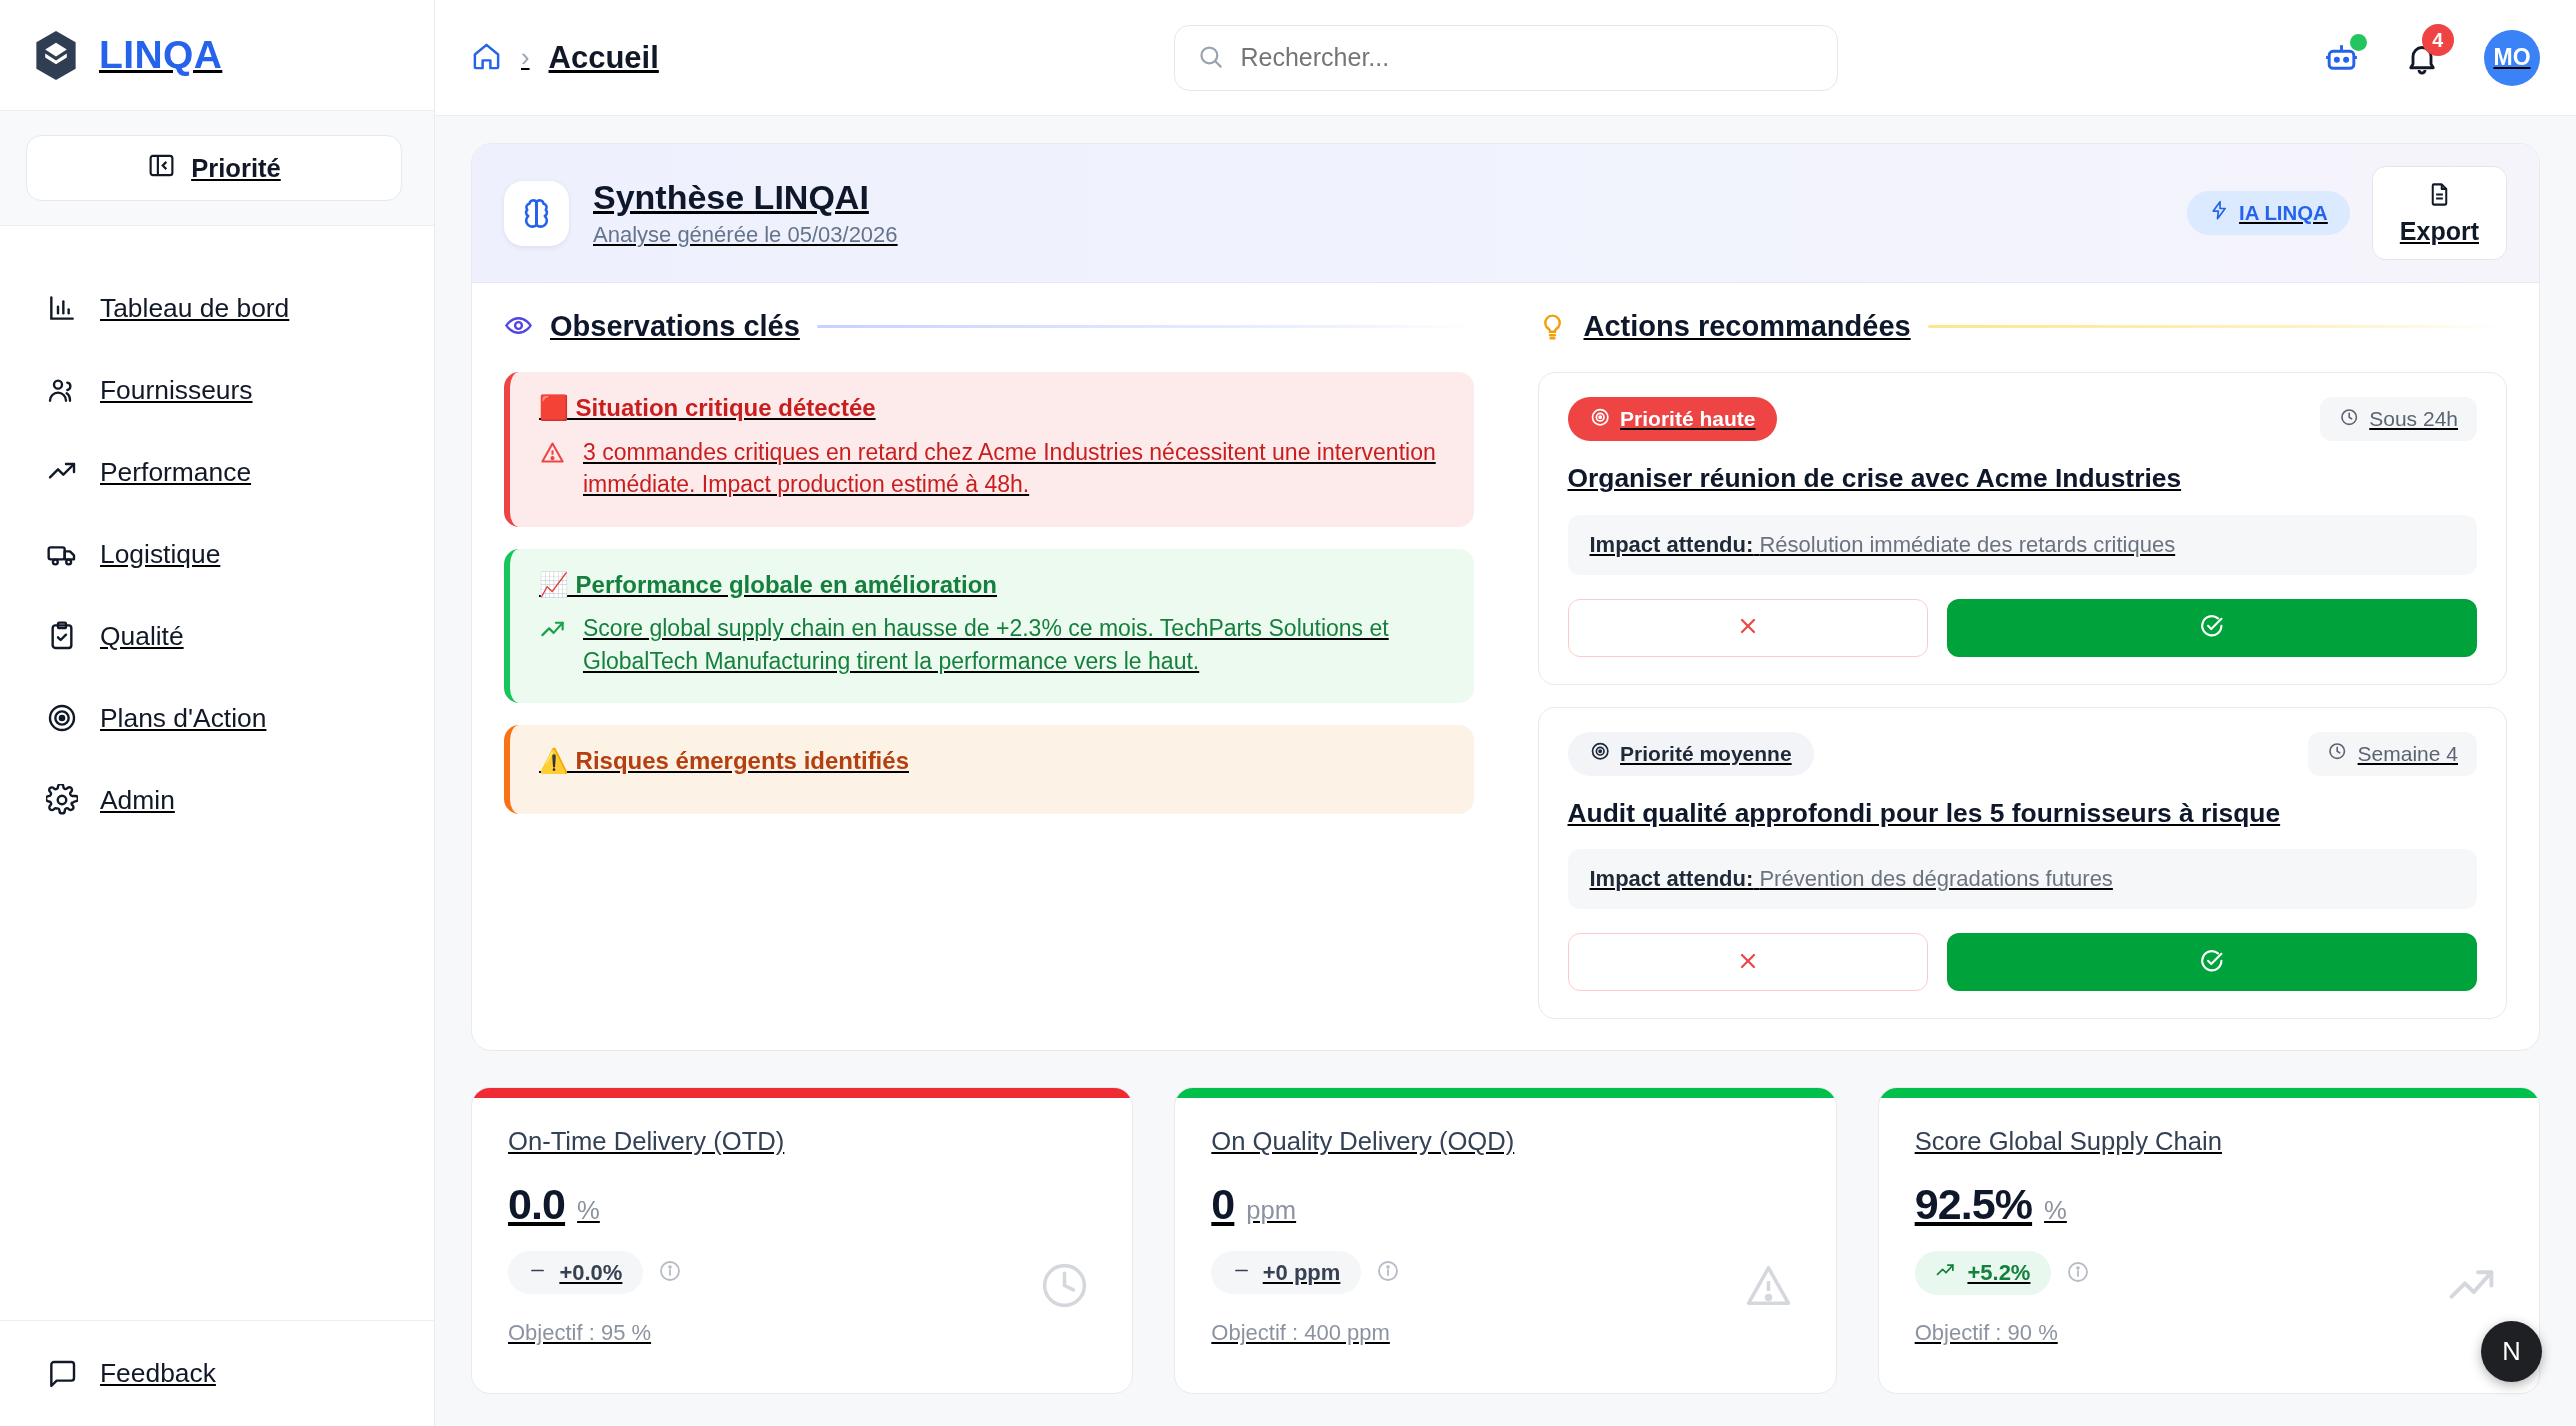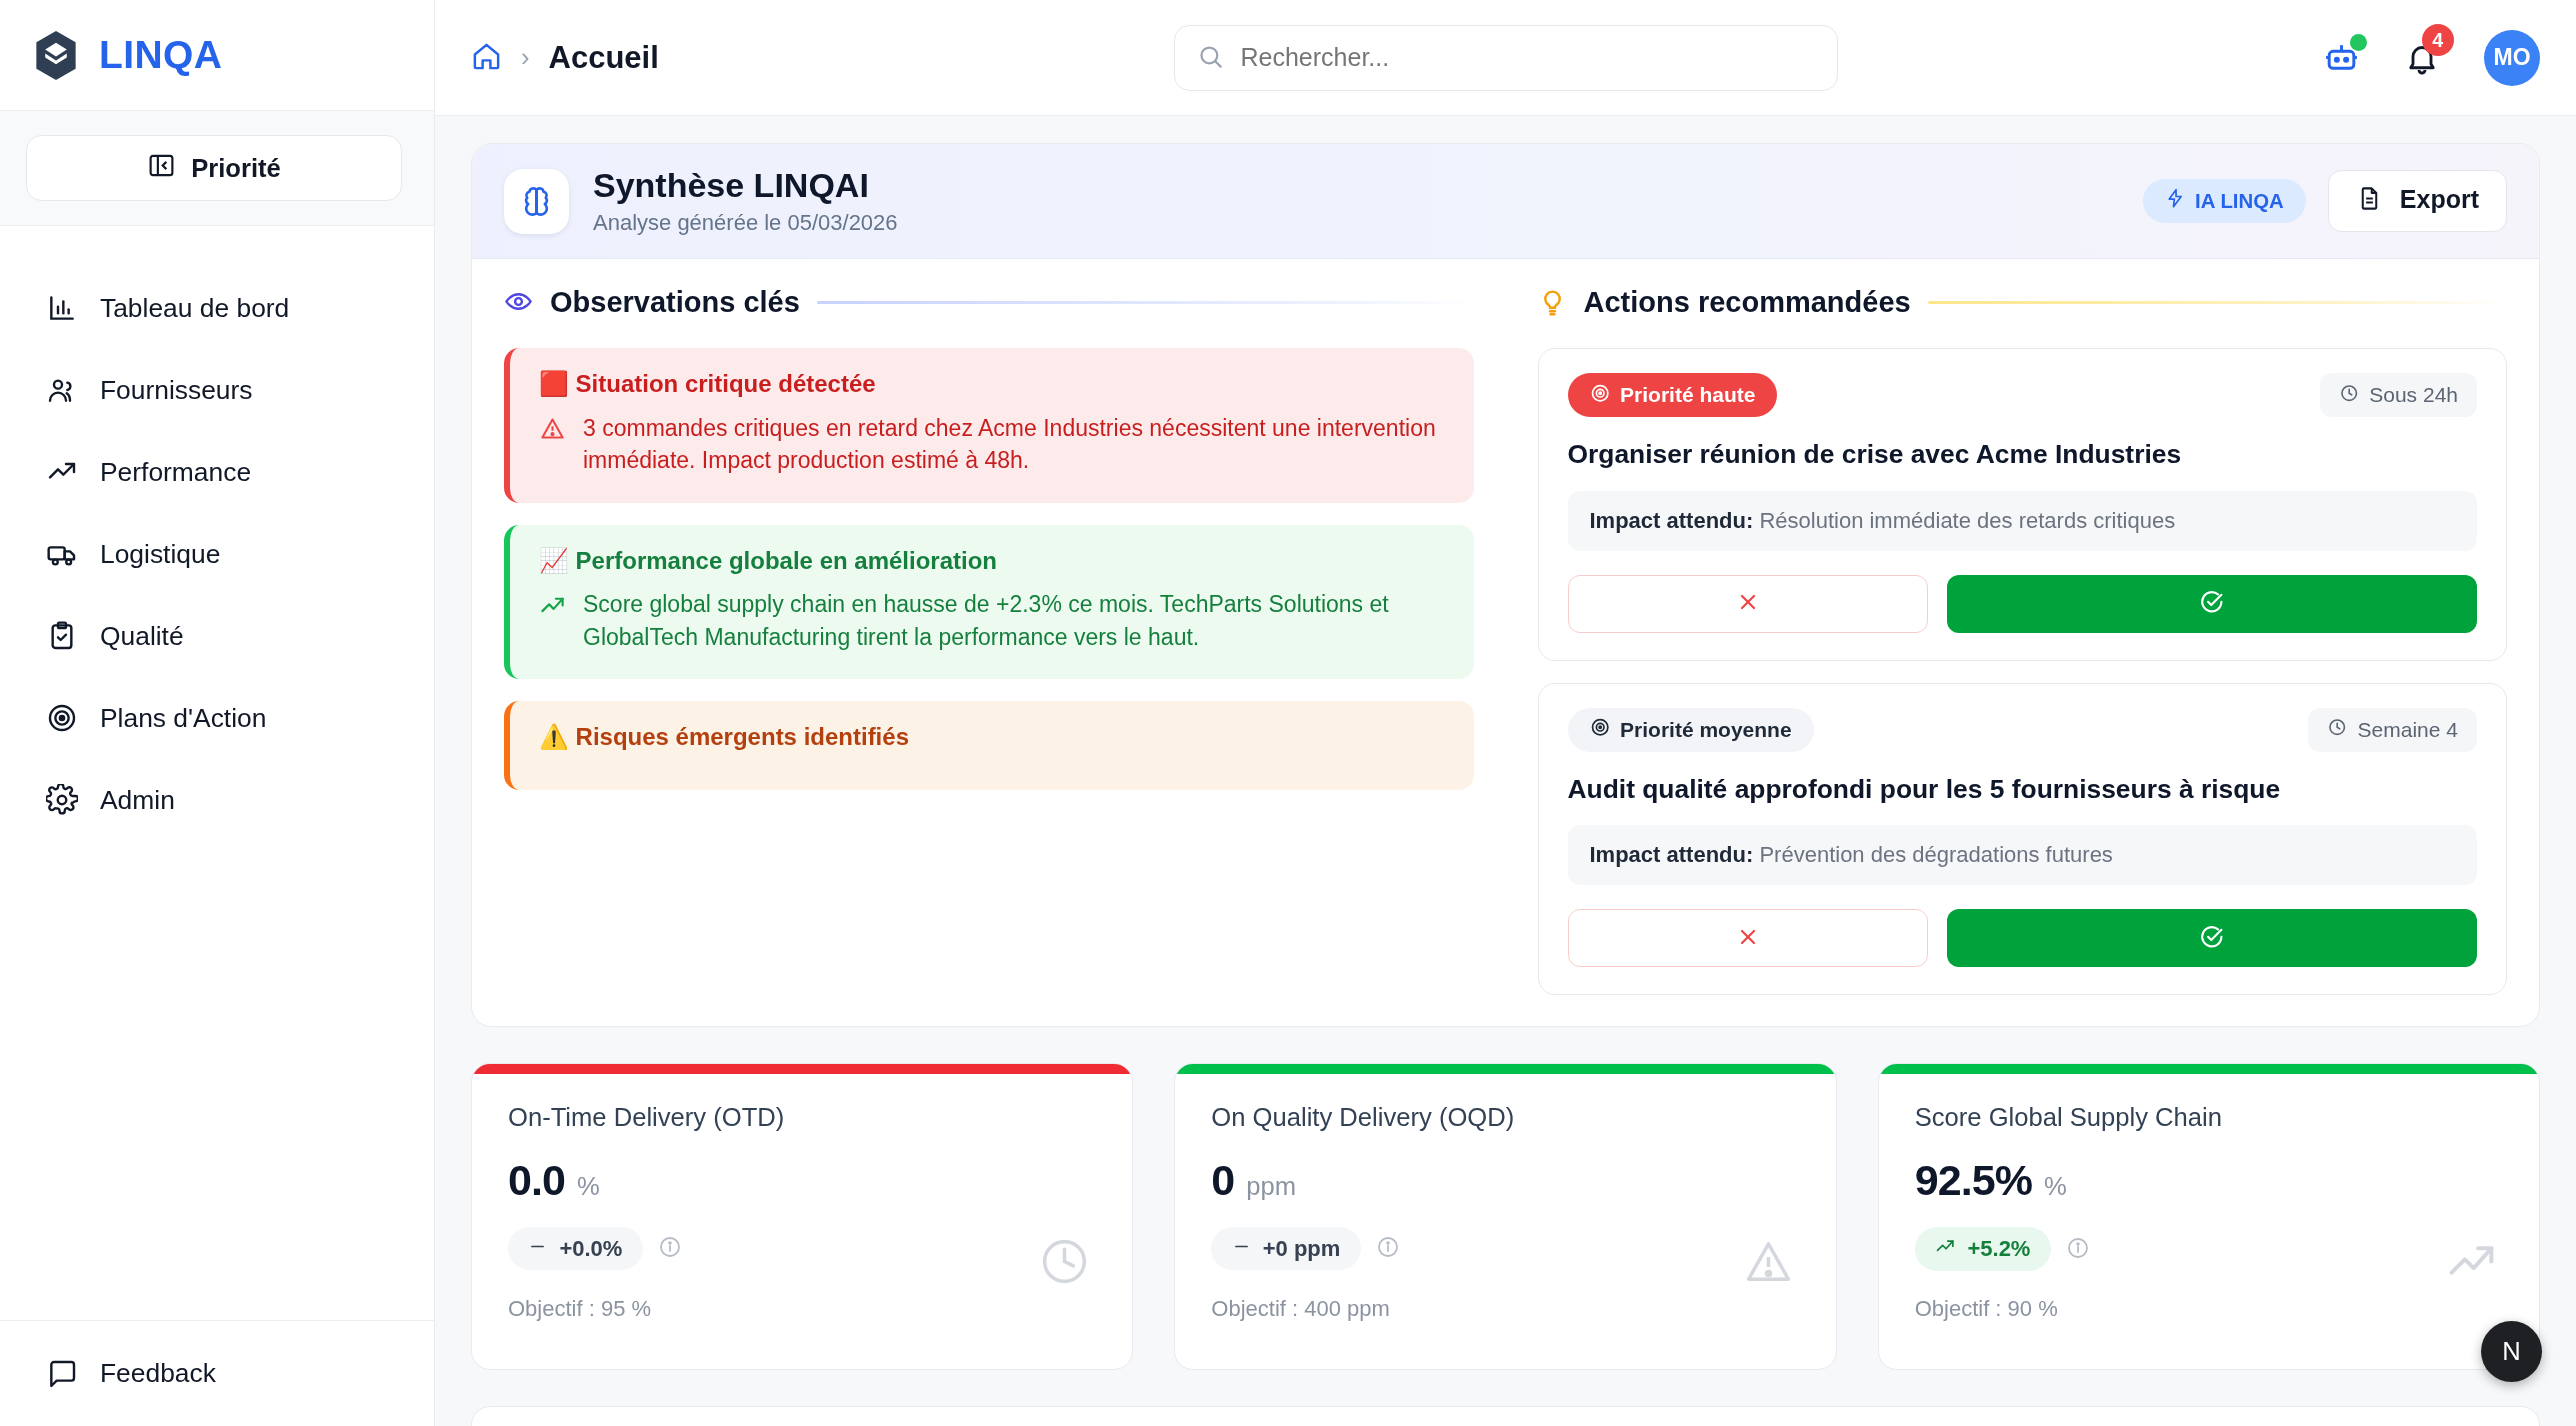--- a/index.html
+++ b/index.html
@@ -2,21 +2,21 @@
 <html style="font-size:13.6px"><head>
 <meta charset="utf-8">
 <style>
   * { box-sizing: border-box; margin: 0; padding: 0; }
   html, body {
     width: 2576px; height: 1426px;
     font-family: "Liberation Sans", sans-serif;
     background: #f7f8fa;
     overflow: hidden;
   }
-  .app { display: flex; width: 2576px; height: 1124px; }
+  .app { display: flex; width: 2576px; height: 1124px; text-decoration: underline; }
 
   
   .sidebar {
     width: 435px; height: 1426px;
     background: #ffffff;
     border-right: 1.7px solid #e9ebef;
     display: flex; flex-direction: column;
     position: relative;
   }
   .brand {
@@ -125,21 +125,21 @@
   .panel-sub { font-size: 22px; color: #64748b; margin-top: 5.1px; }
   .head-right { margin-left: auto; display: flex; align-items: center; gap: 22px; }
   .ai-pill {
     background: #dbeafe; color: #2563eb; border-radius: 851px;
     padding: 9.4px 22px; font-size: 20.4px; font-weight: 600;
     display: flex; align-items: center; gap: 10.2px; cursor: pointer;
   }
   .export-btn {
     background: #fff; border: 1.7px solid #e2e5ea; border-radius: 13.6px;
     padding: 13.6px 27px; font-size: 25px; font-weight: 600; color: #111827;
-    display: flex; gap: 17px; cursor: pointer;
+    display: flex; align-items: center; gap: 3px; cursor: pointer; flex-direction: column;
   }
 
   .panel-body { display: flex; height: 767px; }
   .col { flex: 1; padding: 27px 32px 0 32px; min-width: 0; overflow: hidden; }
   .col-left { border-right: 0; }
 
   .sec-head { display: flex; align-items: center; gap: 17px; margin-bottom: 29px; }
   .sec-title { font-size: 29px; font-weight: 700; color: #0f172a; white-space: nowrap; }
   .sec-rule { flex: 1; height: 3.4px; border-radius: 1.7px; }
   .rule-blue { background: linear-gradient(90deg,#c7d2fe,#eef2ff 80%, #ffffff); }

